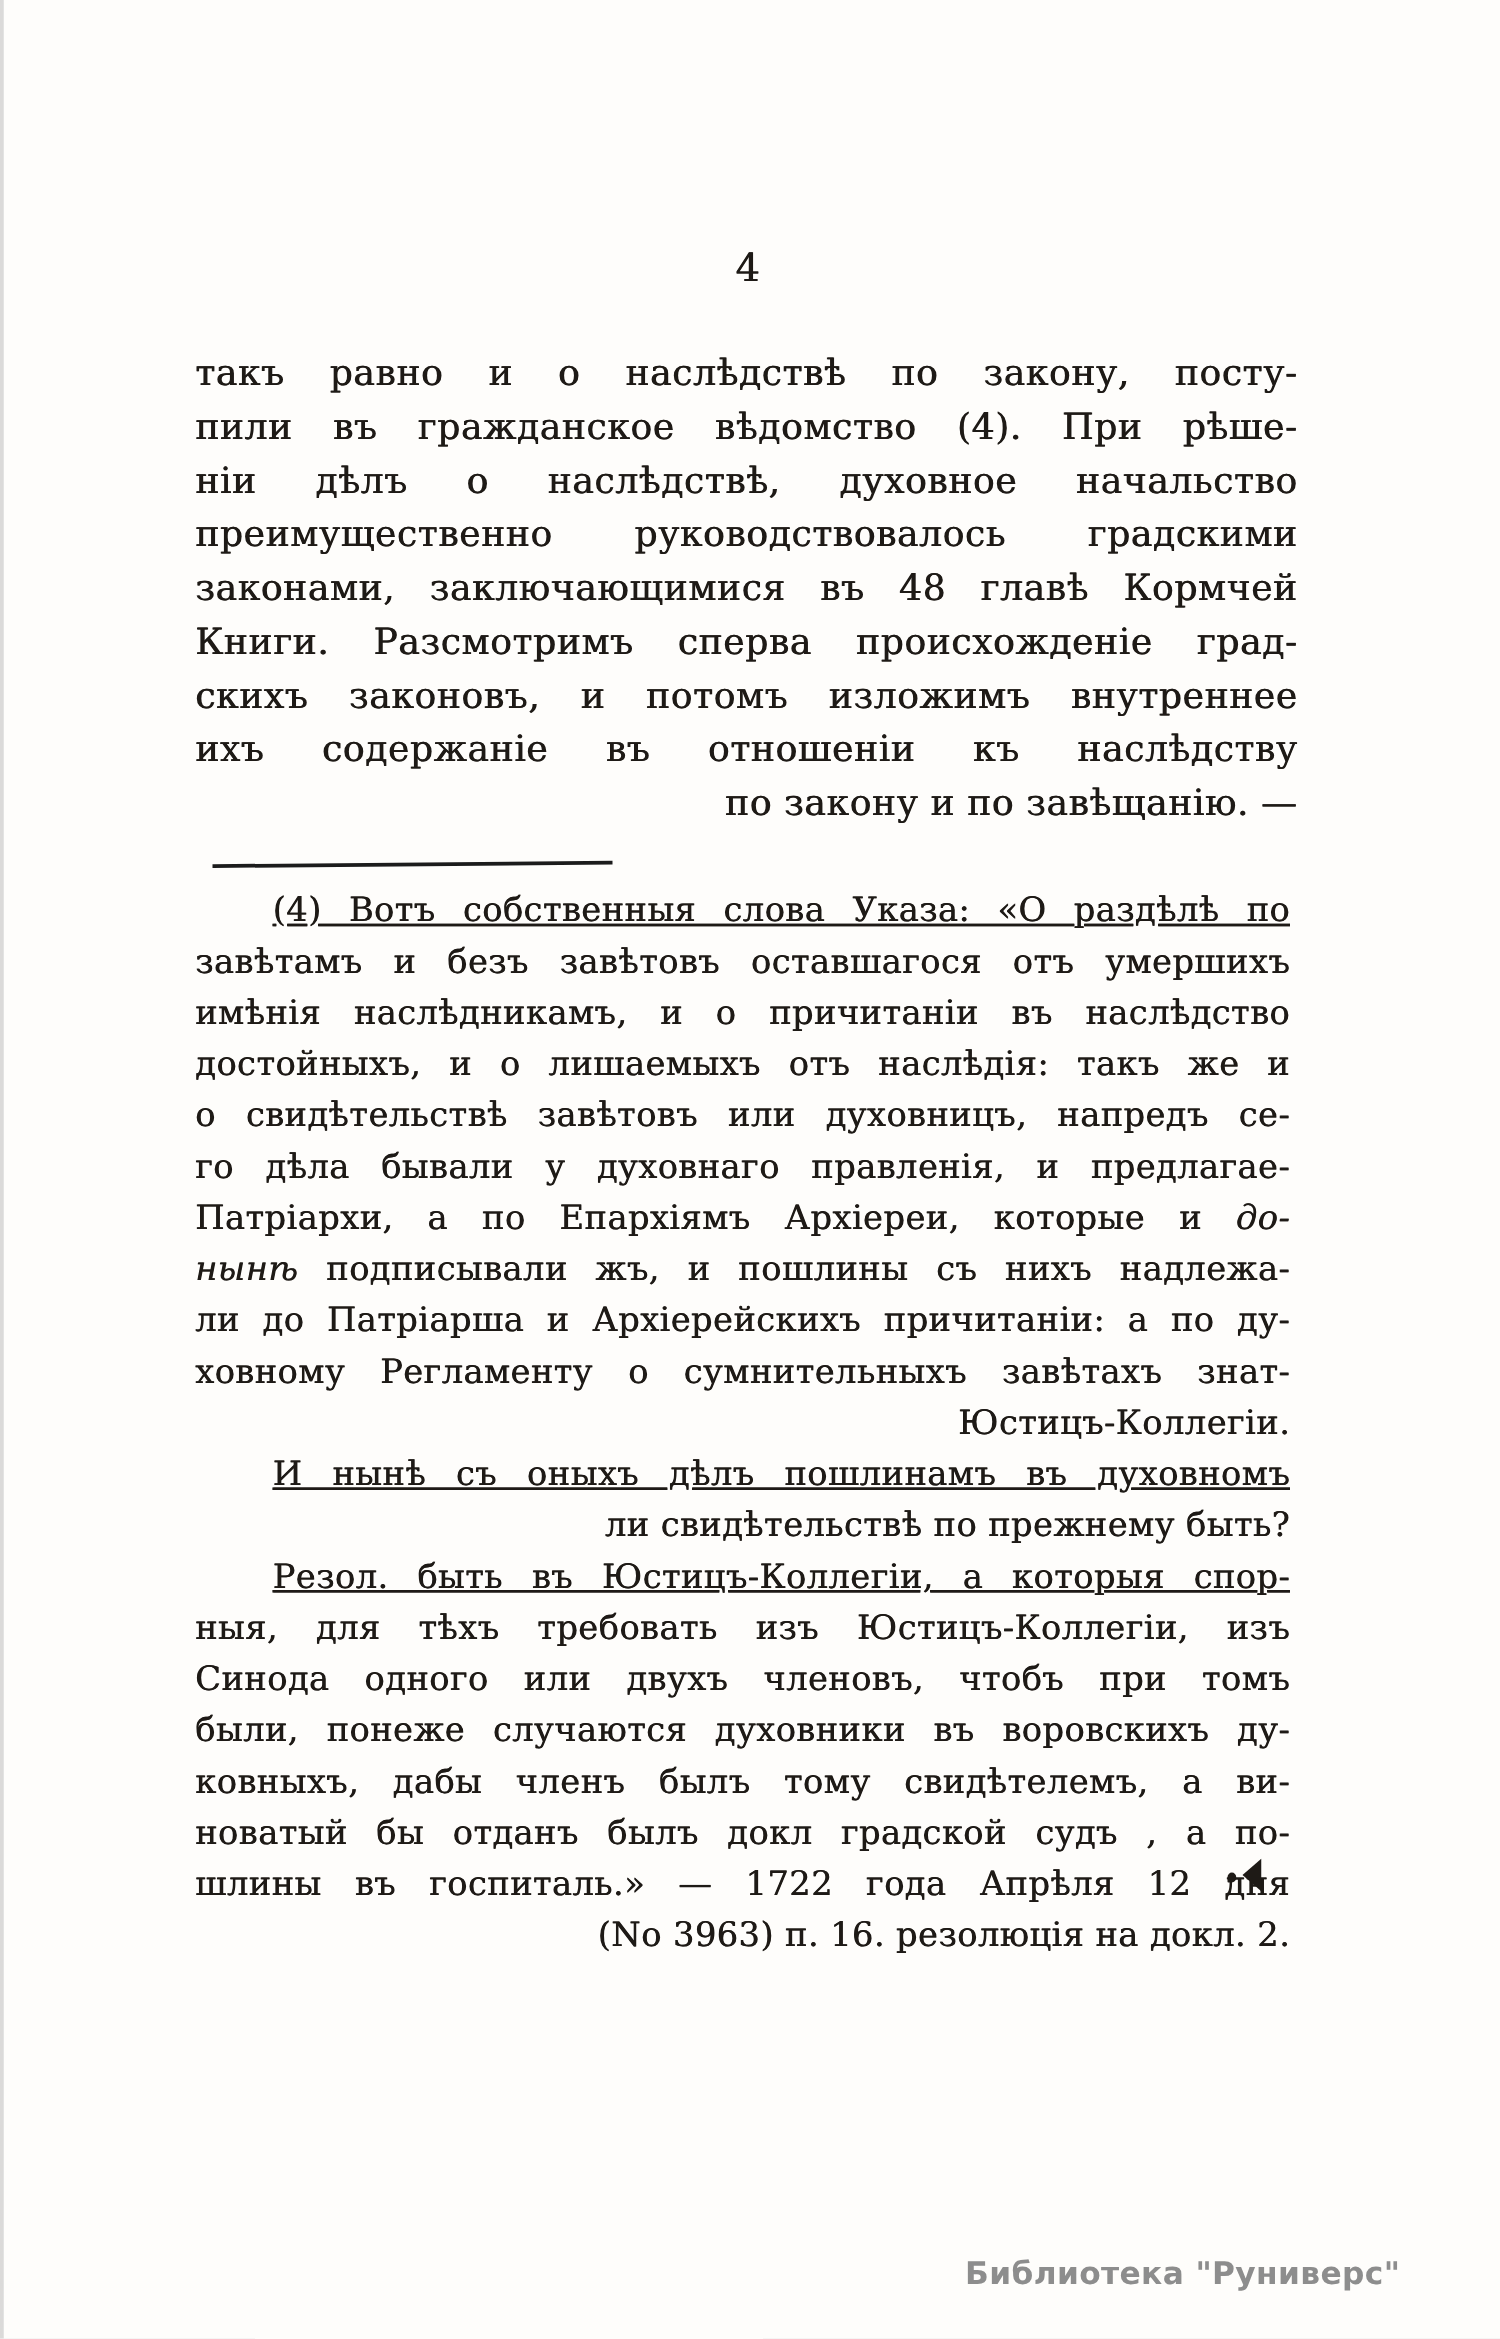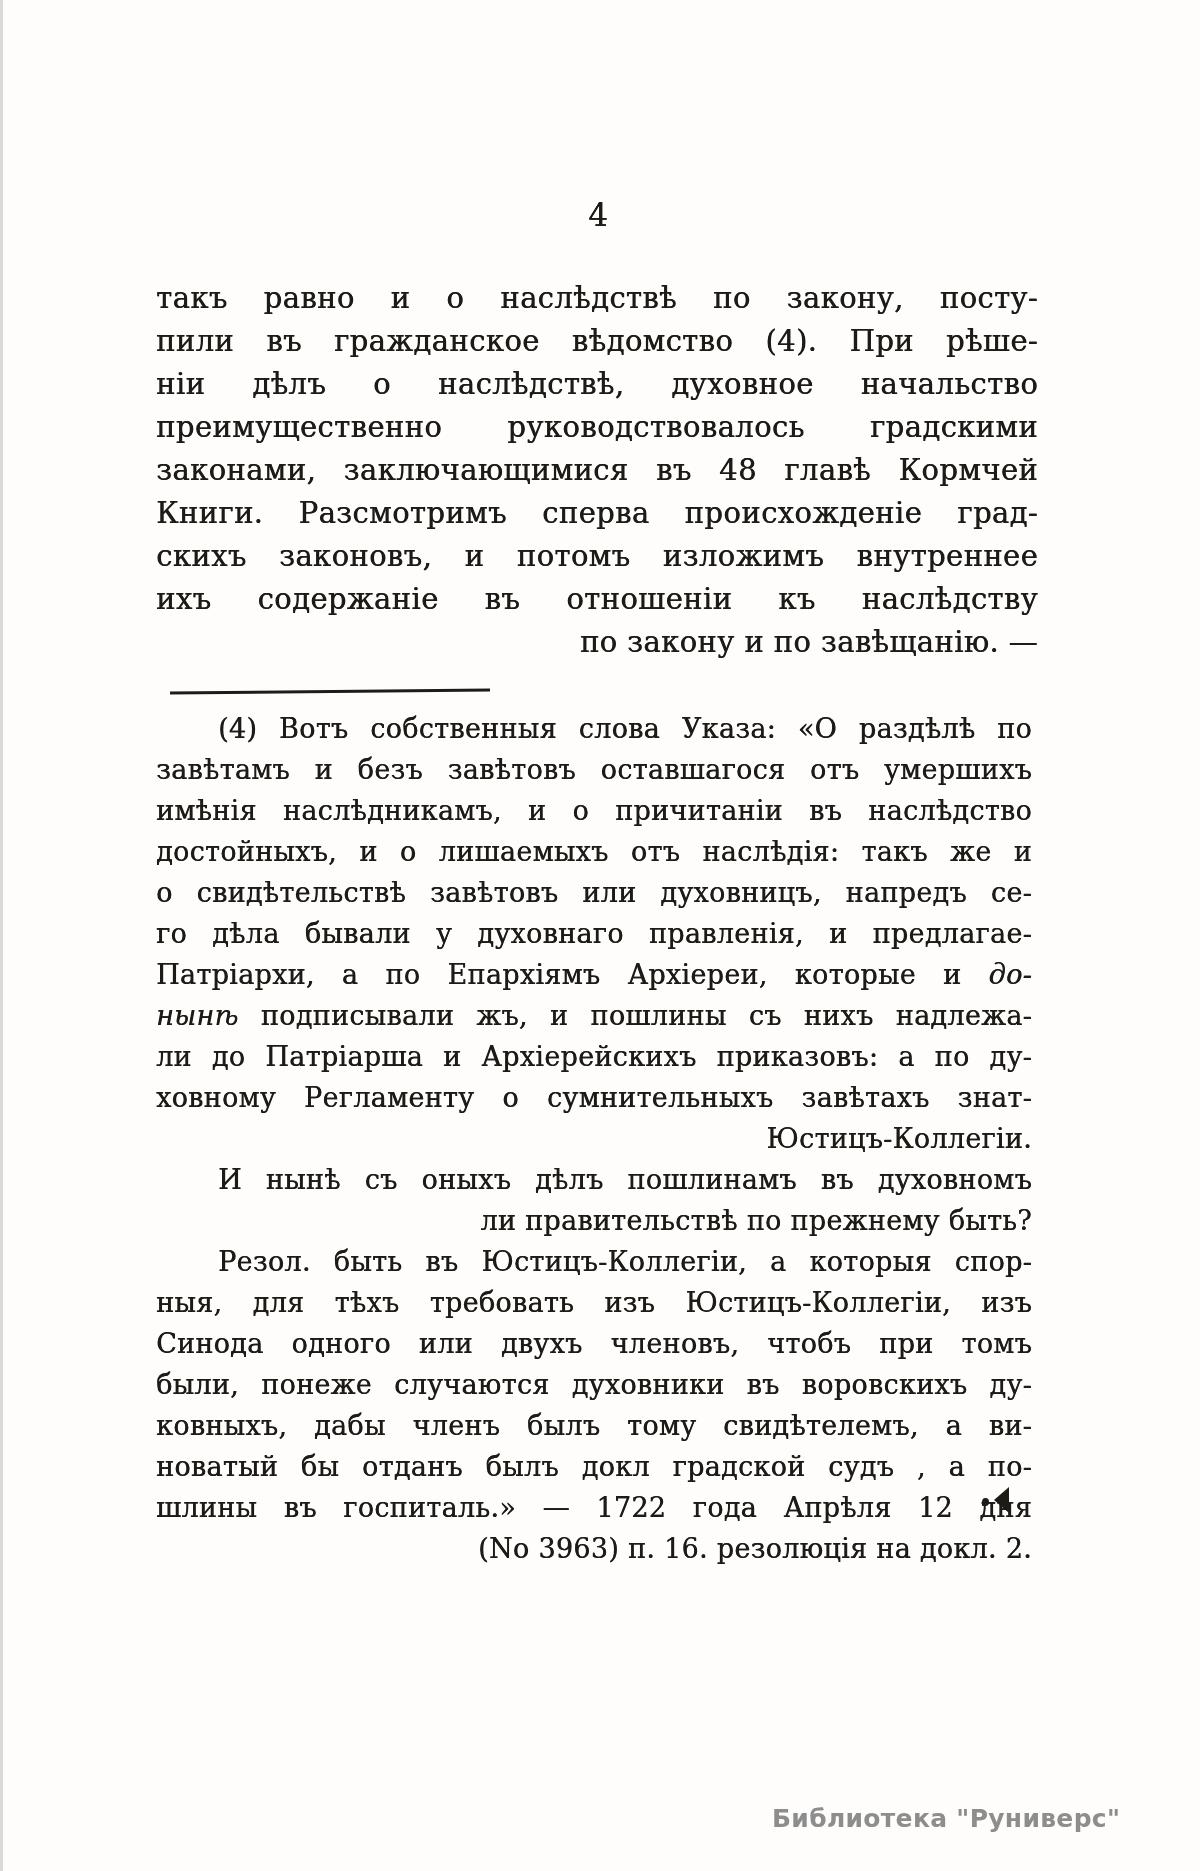--- a/index.html
+++ b/index.html
@@ -59,21 +59,21 @@
   }
   .line.nojust { text-align: right; }
   .line.just::after {
     content: "";
     display: inline-block;
     width: 100%;
     height: 0;
   }
   .mline { height: 43px; line-height: 43px; }
   .fline { height: 41px; line-height: 41px; }
-  .indent { text-indent: 62px; }
+  .indent { text-indent: 62px; text-decoration: underline; }
   .seg.it { font-style: italic; }
   .separator {
     position: absolute;
     left: 170px;
     top: 690px;
     width: 320px;
     height: 3px;
     background: var(--separator-color, #1c1c1c);
     transform: rotate(-0.5deg);
   }
@@ -135,27 +135,27 @@
   <div class="footnote" id="footnote">
       <div>
         <div class="line fline just indent"><span class="seg">(4) Вотъ собственныя слова Указа: «О раздѣлѣ по</span></div>
         <div class="line fline just"><span class="seg">завѣтамъ и безъ завѣтовъ оставшагося отъ умершихъ</span></div>
         <div class="line fline just"><span class="seg">имѣнія наслѣдникамъ, и о причитаніи въ наслѣдство</span></div>
         <div class="line fline just"><span class="seg">достойныхъ, и о лишаемыхъ отъ наслѣдія: такъ же и</span></div>
         <div class="line fline just"><span class="seg">о свидѣтельствѣ завѣтовъ или духовницъ, напредъ се-</span></div>
         <div class="line fline just"><span class="seg">го дѣла бывали у духовнаго правленія, и предлагае-</span></div>
         <div class="line fline just"><span class="seg">Патріархи, а по Епархіямъ Архіереи, которые и </span><span class="seg it">до-</span></div>
         <div class="line fline just"><span class="seg it">нынѣ</span><span class="seg"> подписывали жъ, и пошлины съ нихъ надлежа-</span></div>
-        <div class="line fline just"><span class="seg">ли до Патріарша и Архіерейскихъ приказовъ: а по ду-</span></div>
+        <div class="line fline just"><span class="seg">ли до Патріарша и Архіерейскихъ причитаніи: а по ду-</span></div>
         <div class="line fline just"><span class="seg">ховному Регламенту о сумнительныхъ завѣтахъ знат-</span></div>
         <div class="line fline nojust"><span class="seg">Юстицъ-Коллегіи.</span></div>
       </div>
       <div>
         <div class="line fline just indent"><span class="seg">И нынѣ съ оныхъ дѣлъ пошлинамъ въ духовномъ</span></div>
-        <div class="line fline nojust"><span class="seg">ли правительствѣ по прежнему быть?</span></div>
+        <div class="line fline nojust"><span class="seg">ли свидѣтельствѣ по прежнему быть?</span></div>
       </div>
       <div>
         <div class="line fline just indent"><span class="seg">Резол. быть въ Юстицъ-Коллегіи, а которыя спор-</span></div>
         <div class="line fline just"><span class="seg">ныя, для тѣхъ требовать изъ Юстицъ-Коллегіи, изъ</span></div>
         <div class="line fline just"><span class="seg">Синода одного или двухъ членовъ, чтобъ при томъ</span></div>
         <div class="line fline just"><span class="seg">были, понеже случаются духовники въ воровскихъ ду-</span></div>
         <div class="line fline just"><span class="seg">ковныхъ, дабы членъ былъ тому свидѣтелемъ, а ви-</span></div>
         <div class="line fline just"><span class="seg">новатый бы отданъ былъ докл градской судъ , а по-</span></div>
         <div class="line fline just"><span class="seg">шлины въ госпиталь.» — 1722 года Апрѣля 12 дня</span></div>
         <div class="line fline nojust"><span class="seg">(No 3963) п. 16. резолюція на докл. 2.</span></div>

